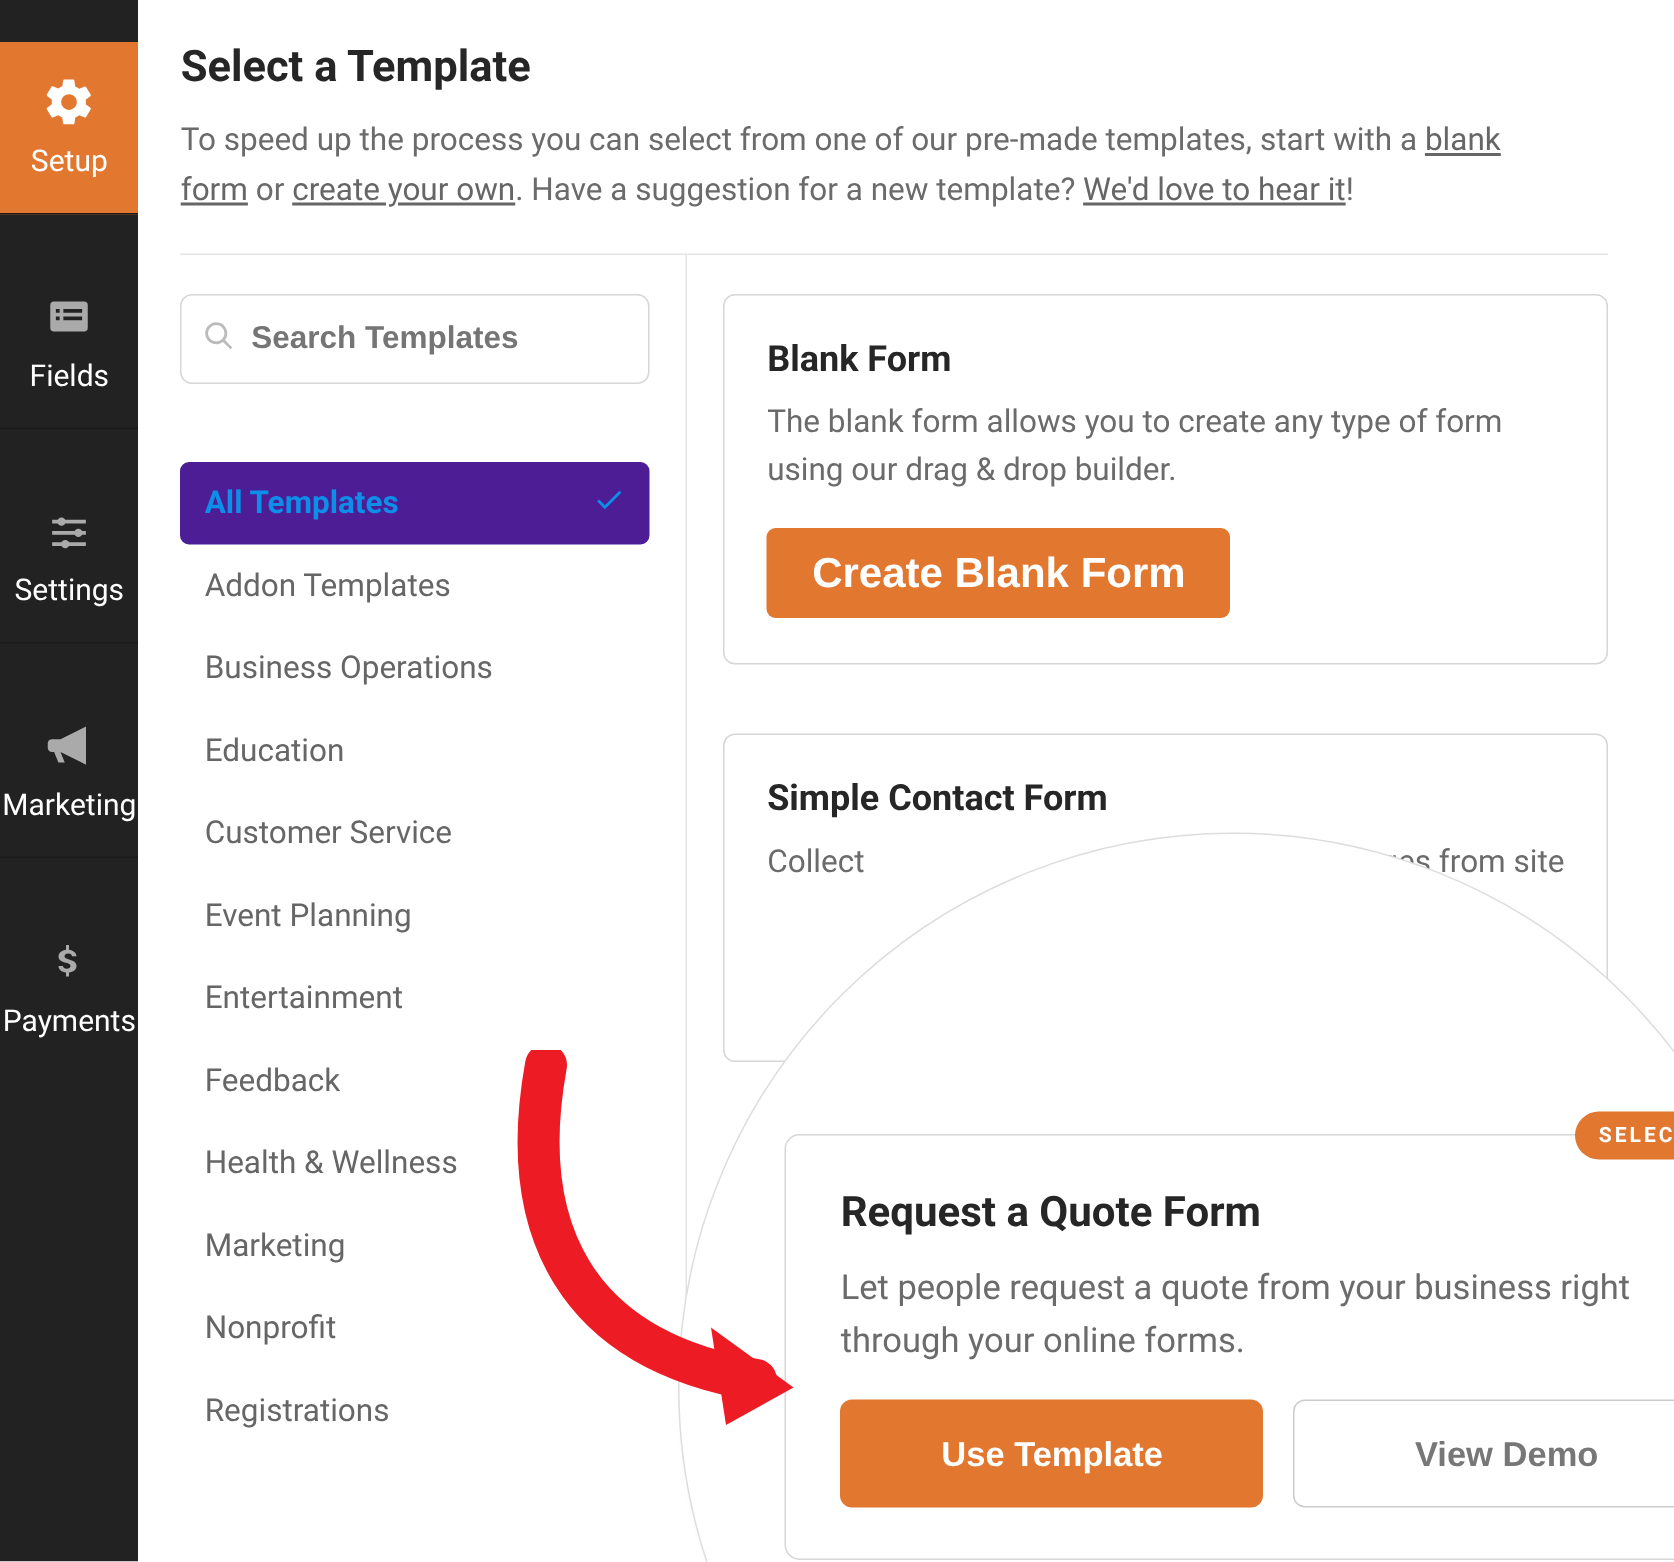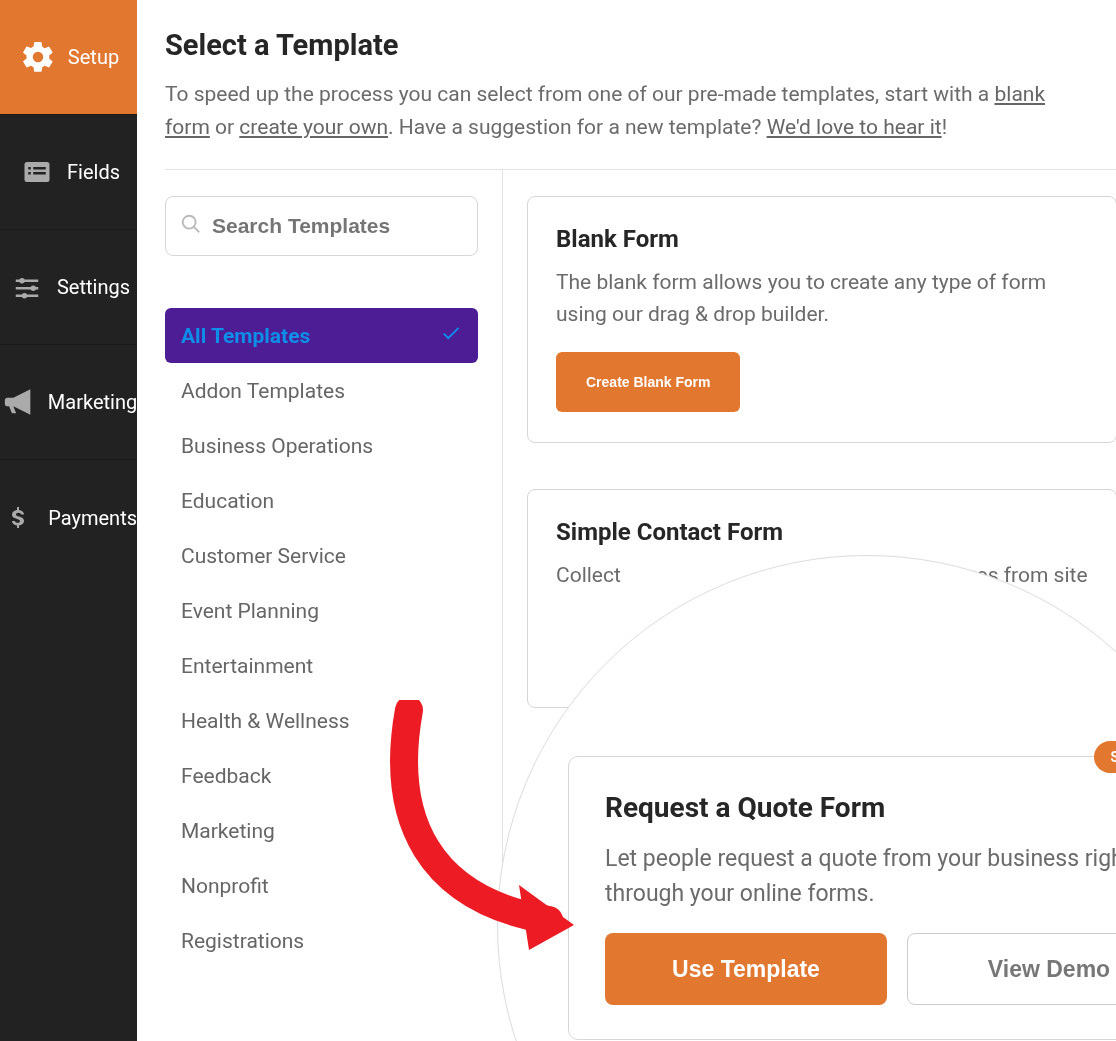--- a/index.html
+++ b/index.html
@@ -1,21 +1,21 @@
 <!DOCTYPE html>
 <html><head>
 <meta charset="utf-8">
 <style>
   * { box-sizing: border-box; margin: 0; padding: 0; }
   html, body { width: 1116px; height: 1041px; font-family: -apple-system, BlinkMacSystemFont, "Segoe UI", Roboto, Helvetica, Arial, sans-serif; background:#fff; overflow:hidden; }
   body { display:flex; }
 
   
   .sidebar { width:137px; background:#222; display:flex; flex-direction:column; }
-  .side-item { height:115px; display:flex; flex-direction:row; align-items:center; justify-content:center; gap:10px; color:#fff; border-bottom:1px solid #1a1a1a; cursor:pointer; }
+  .side-item { height:115px; display:flex; flex-direction:column; align-items:center; justify-content:center; gap:10px; color:#fff; border-bottom:1px solid #1a1a1a; cursor:pointer;margin-top:28px; }
   .side-item.active { background:#e27730; }
   .side-label { font-size:20px; font-weight:400; }
   .side-ico { width:40px; height:34px; display:flex; align-items:center; justify-content:center; }
   .side-ico svg { fill:#aaa; }
   .side-item.active .side-ico svg { fill:#fff; }
 
   
   .main { flex:1; padding:20px 44px 0 28px; position:relative; }
   .title { font-size:29px; font-weight:700; color:#262626; margin-bottom:16px; margin-top:8px; }
   .subtitle { font-size:21px; color:#6b6b6b; line-height:1.55; max-width:920px; }
@@ -34,21 +34,21 @@
   
   .cats { margin-top:52px; }
   .cat { height:55px; display:flex; align-items:center; padding:0 16px; font-size:21px; color:#666; border-radius:6px; cursor:pointer; justify-content:space-between; }
   .cat.active { background:#4c1d95; color:#0d8ee8; font-weight:700; }
   .check { color:#0d8ee8; }
 
   
   .card { border:1px solid #d6d6d6; border-radius:8px; padding:28px 28px 30px 28px; margin-bottom:46px; background:#fff; position:relative; }
   .card-title { font-size:24px; font-weight:700; color:#262626; margin-bottom:14px; }
   .card-desc { font-size:21px; color:#6b6b6b; line-height:1.5; margin-bottom:22px; }
-  .btn { display:inline-flex; align-items:center; justify-content:center; height:60px; padding:0 30px; border-radius:6px; font-size:14px; font-weight:700; cursor:pointer; border:none; }
+  .btn { display:inline-flex; align-items:center; justify-content:center; height:60px; padding:0 30px; border-radius:6px; font-size:28px; font-weight:700; cursor:pointer; border:none; }
   .btn-primary { background:#e27730; color:#fff; }
   .btn-secondary { background:#fff; color:#777; border:1px solid #ccc; font-weight:600; }
   .btn-row { display:flex; gap:20px; }
   .btn-row .btn { flex:1; }
 
   
   .zoom-wrap { position:absolute; left:360px; top:555px; width:740px; height:740px; border-radius:50%; background:#fff; border:1px solid #ddd; box-shadow: 2px 3px 6px rgba(0,0,0,0.04); overflow:hidden; }
   .zoom-inner { position:absolute; left:70px; top:200px; width:660px; }
   .zoom-card { border:1px solid #d6d6d6; border-radius:10px; padding:34px 36px 34px 36px; background:#fff; position:relative; }
   .badge { position:absolute; top:-16px; right:18px; background:#e27730; color:#fff; font-size:14px; font-weight:700; letter-spacing:2px; padding:8px 16px; border-radius:20px; }
@@ -153,24 +153,24 @@
         <div class="cat">
             <span>Customer Service</span>
           </div>
         <div class="cat">
             <span>Event Planning</span>
           </div>
         <div class="cat">
             <span>Entertainment</span>
           </div>
         <div class="cat">
+            <span>Feedback</span>
+          </div>
+        <div class="cat">
             <span>Health &amp; Wellness</span>
-          </div>
-        <div class="cat">
-            <span>Feedback</span>
           </div>
         <div class="cat">
             <span>Marketing</span>
           </div>
         <div class="cat">
             <span>Nonprofit</span>
           </div>
         <div class="cat">
             <span>Registrations</span>
           </div>

